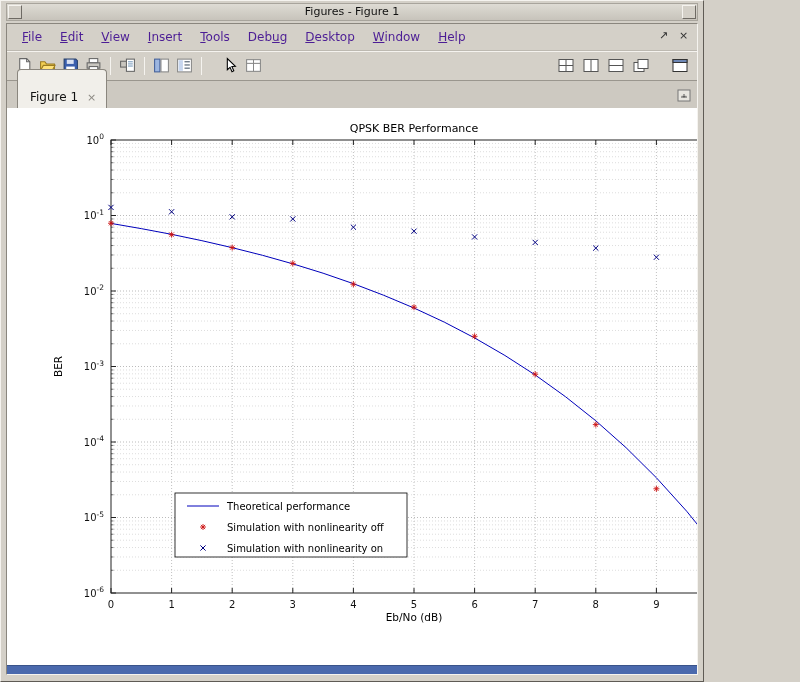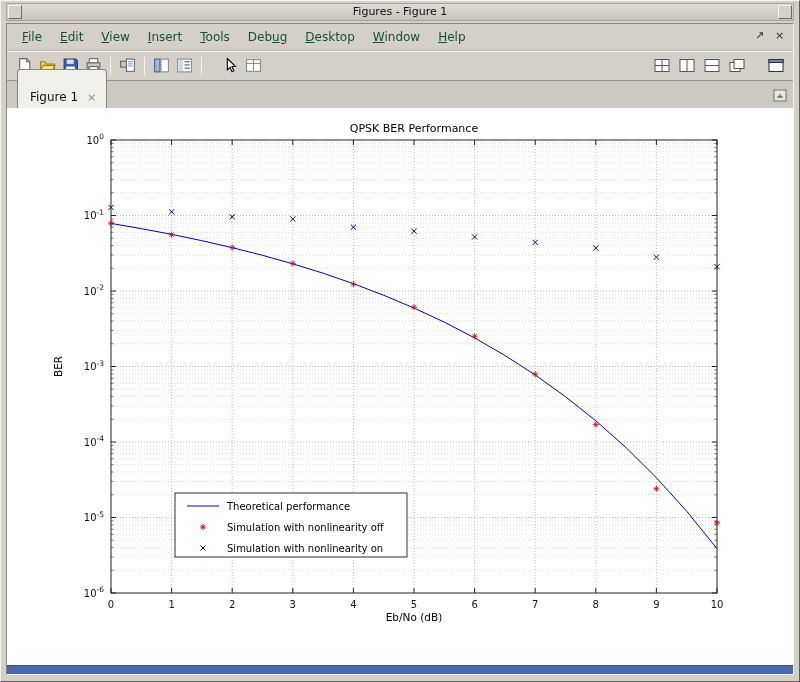--- a/index.html
+++ b/index.html
@@ -1,20 +1,20 @@
 <!DOCTYPE html>
 <html><head>
 <meta charset="utf-8">
 <style>
   * { box-sizing: border-box; margin: 0; padding: 0; }
   html,body { width:800px; height:682px; overflow:hidden; }
   body { font-family:"DejaVu Sans", sans-serif; background:#d4d0c8; cursor:default;
          -webkit-user-select:none; user-select:none; }
 
-  .screen { position:relative; width:800px; height:682px; }
+  .screen { position:relative; width:704px; height:682px; }
 
   .window { position:absolute; inset:0; background:#d4d0c8;
             border-top:1px solid #f5f3ef; border-left:1px solid #f5f3ef;
             border-right:1px solid #5f5b55; border-bottom:1px solid #5f5b55;
             padding:2px 5px 5px 5px; }
 
   
   .titlebar { position:relative; height:18px; background:linear-gradient(#dedbd4,#c7c3bb);
               border:1px solid #a8a49c; }
   .tb-title { position:absolute; left:0; right:0; top:1px; text-align:center;
@@ -24,21 +24,21 @@
   .tb-box.left { left:1px; } .tb-box.right { right:1px; }
 
   .app { position:relative; margin-top:2px; height:652px; background:#d4d0c8;
          border:1px solid; border-color:#8a867e #f5f3ef #f5f3ef #8a867e;
          display:flex; flex-direction:column; }
 
   
   .menubar { height:27px; display:flex; align-items:center; padding-left:6px;
              border-bottom:1px solid #bdb9b1; position:relative; }
   #menu-items { display:flex; }
-  .menu-item { font-size:12px; color:#14532d; padding:3px 9px; }
+  .menu-item { font-size:12px; color:#4c1d95; padding:3px 9px; }
   .menu-item .mn { text-decoration:underline; }
   .menu-right { position:absolute; right:5px; top:3px; display:flex; gap:3px; }
   .mini-btn { width:17px; height:17px; display:flex; align-items:center; justify-content:center;
               font-size:11px; color:#333; }
 
   
   .toolbar { height:30px; display:flex; align-items:center; padding:0 6px;
              border-bottom:1px solid #9a968e; box-shadow:0 1px 0 #f5f3ef inset; }
   .tbtn { width:23px; height:23px; display:flex; align-items:center; justify-content:center; }
   .tsep { width:1px; height:18px; background:#9a968e; border-right:1px solid #f5f3ef; margin:0 5px; }

